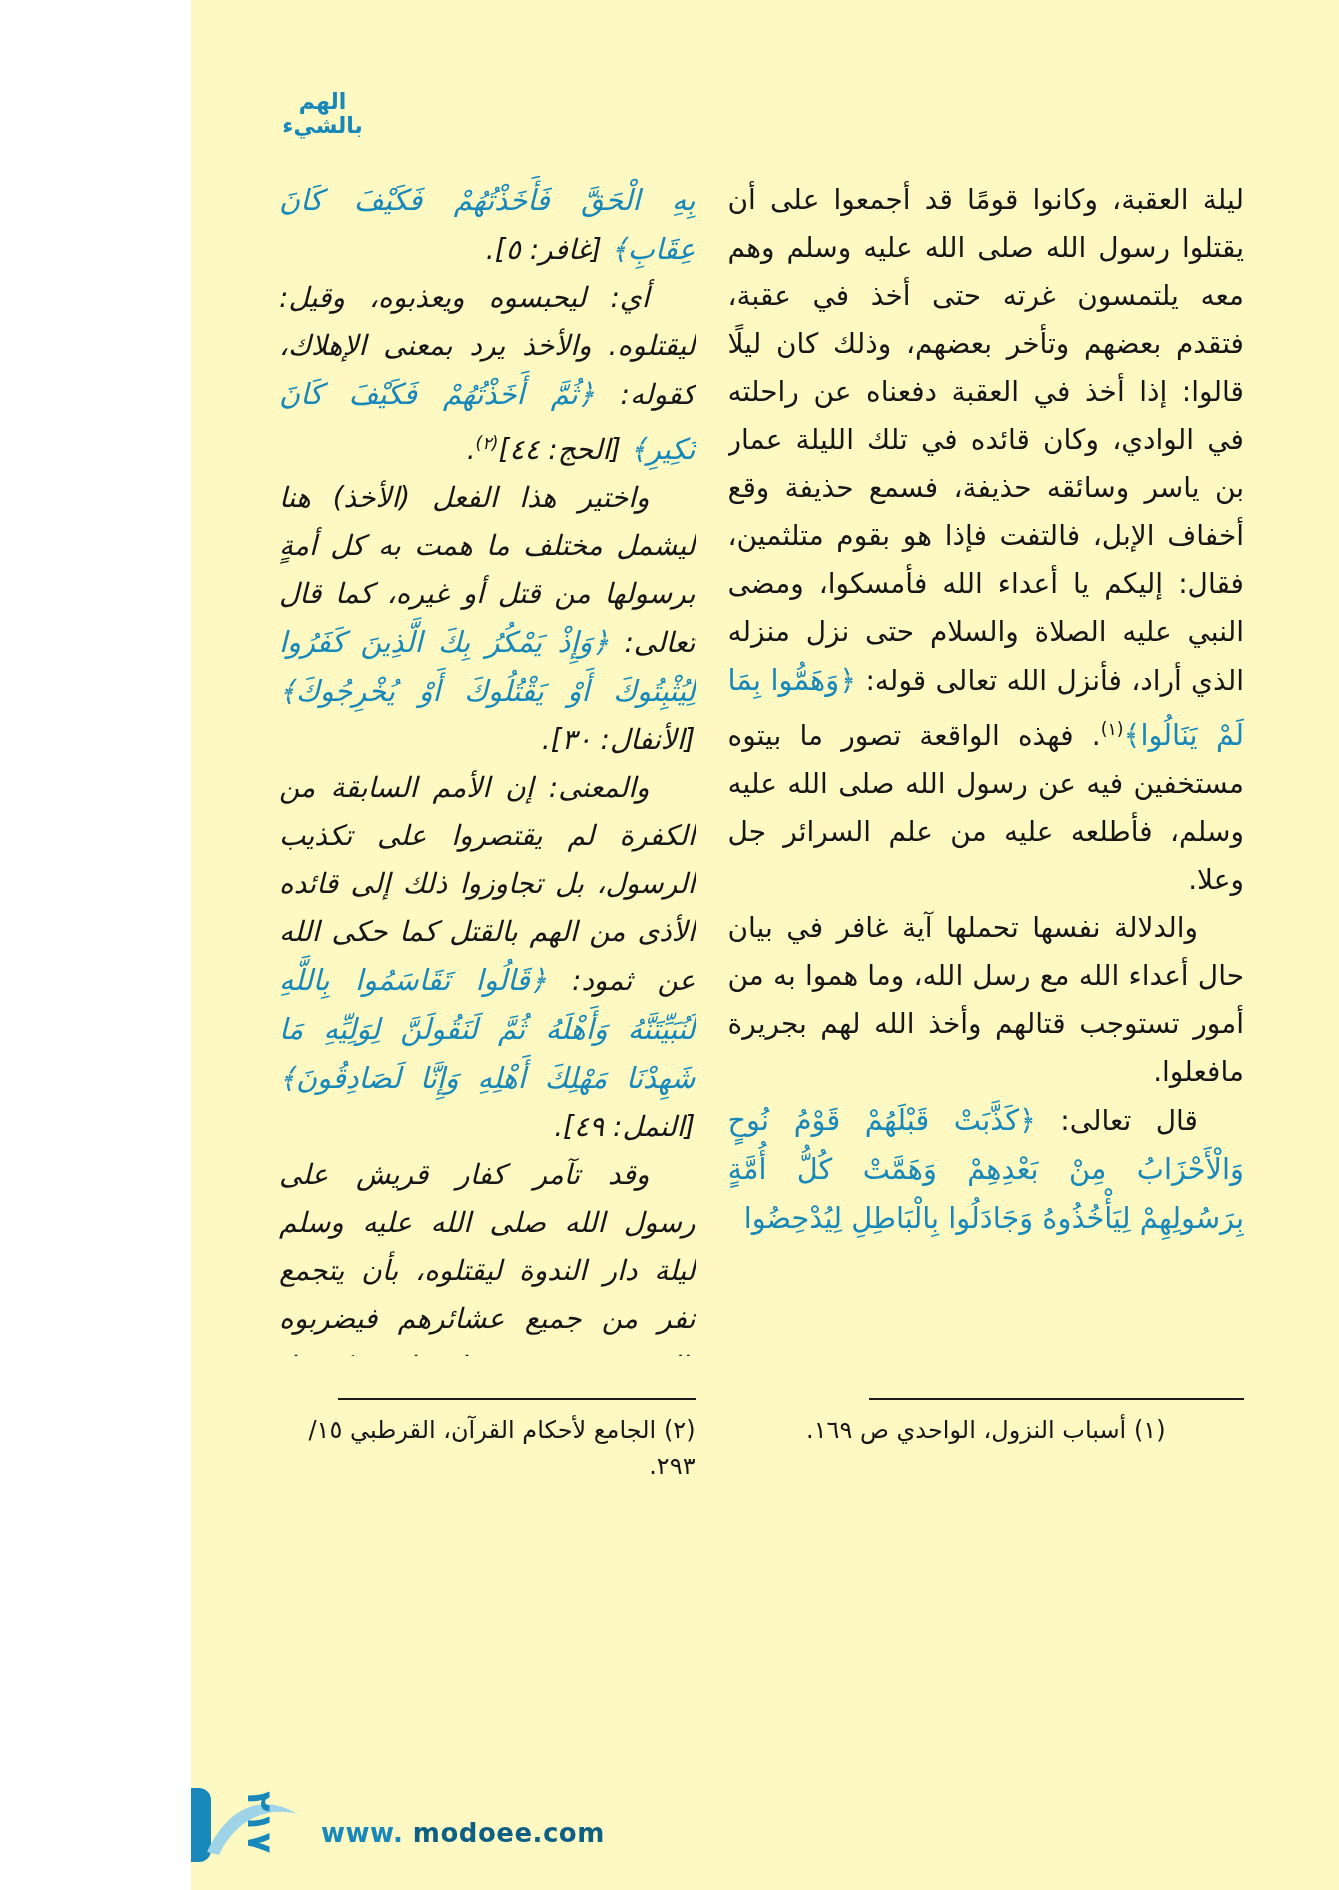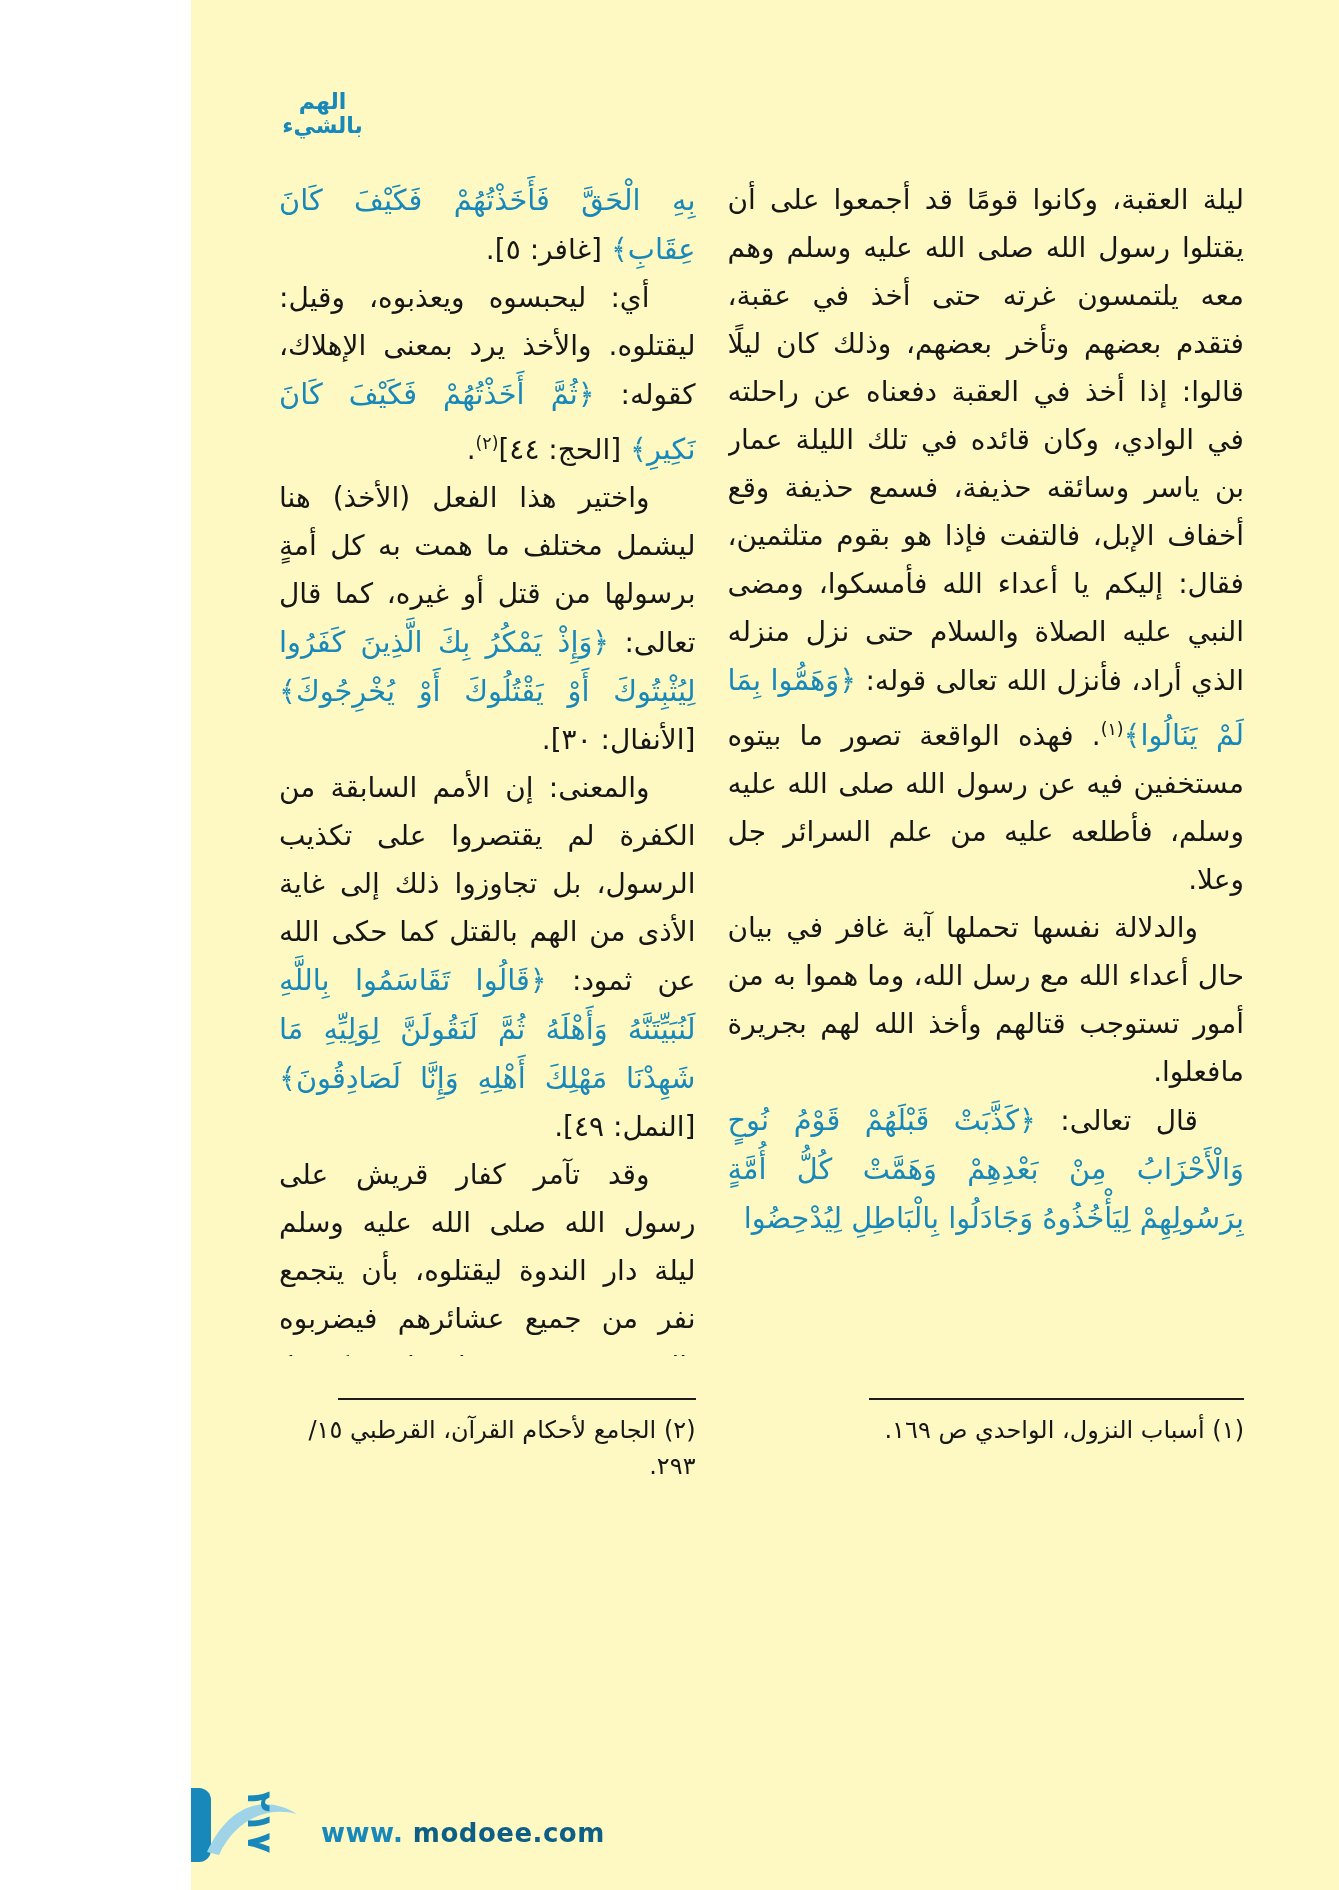--- a/index.html
+++ b/index.html
@@ -32,37 +32,37 @@
     gap: 32px;
   }
   .col {
     text-align: justify;
     font-size: 28px;
     line-height: 48px;
     color: #161616;
     overflow: hidden;
   }
   .col-right { width: 620px; max-height: 1210px; }
-  .col-left  { width: 500px; max-height: 1180px; }
+  .col-left  { width: 500px; max-height: 1180px; font-style: italic; }
   p.para { margin: 0; }
   p.indent { text-indent: 46px; }
   .n { color: #161616; }
   .q { color: var(--accent); font-size: 1.03em; }
   .sup { font-size: 0.62em; vertical-align: super; color: #161616; }
   .footnotes {
     position: absolute;
     top: 1398px;
     right: 95px;
     left: 88px;
     display: flex;
     gap: 32px;
     font-size: 24px;
     color: #161616;
   }
-  .fn-right { width: 620px; }
+  .fn-right { width: 620px; text-align: center; }
   .fn-left  { width: 500px; }
   .fn-rule {
     border-top: 2px solid #1c1c1c;
     margin-bottom: 12px;
   }
   .fn-right .fn-rule { width: 375px; }
   .fn-left  .fn-rule { width: 358px; }
   .fn-text { line-height: 1.5; }
   .corner-bar {
     position: absolute;
@@ -115,21 +115,21 @@
   <div class="content">
     <div class="col col-right">
         <p class="para"><span class="n">ليلة العقبة، وكانوا قومًا قد أجمعوا على أن يقتلوا رسول الله صلى الله عليه وسلم وهم معه يلتمسون غرته حتى أخذ في عقبة، فتقدم بعضهم وتأخر بعضهم، وذلك كان ليلًا قالوا: إذا أخذ في العقبة دفعناه عن راحلته في الوادي، وكان قائده في تلك الليلة عمار بن ياسر وسائقه حذيفة، فسمع حذيفة وقع أخفاف الإبل، فالتفت فإذا هو بقوم متلثمين، فقال: إليكم يا أعداء الله فأمسكوا، ومضى النبي عليه الصلاة والسلام حتى نزل منزله الذي أراد، فأنزل الله تعالى قوله: </span><span class="q">﴿وَهَمُّوا بِمَا لَمْ يَنَالُوا﴾</span><span class="sup">(١)</span><span class="n">. فهذه الواقعة تصور ما بيتوه مستخفين فيه عن رسول الله صلى الله عليه وسلم، فأطلعه عليه من علم السرائر جل وعلا.</span></p>
         <p class="para indent"><span class="n">والدلالة نفسها تحملها آية غافر في بيان حال أعداء الله مع رسل الله، وما هموا به من أمور تستوجب قتالهم وأخذ الله لهم بجريرة مافعلوا.</span></p>
         <p class="para indent"><span class="n">قال تعالى: </span><span class="q">﴿كَذَّبَتْ قَبْلَهُمْ قَوْمُ نُوحٍ وَالْأَحْزَابُ مِنْ بَعْدِهِمْ وَهَمَّتْ كُلُّ أُمَّةٍ بِرَسُولِهِمْ لِيَأْخُذُوهُ وَجَادَلُوا بِالْبَاطِلِ لِيُدْحِضُوا</span></p>
       </div>
     <div class="col col-left">
         <p class="para"><span class="q">بِهِ الْحَقَّ فَأَخَذْتُهُمْ فَكَيْفَ كَانَ عِقَابِ﴾</span><span class="n"> [غافر: ٥].</span></p>
         <p class="para indent"><span class="n">أي: ليحبسوه ويعذبوه، وقيل: ليقتلوه. والأخذ يرد بمعنى الإهلاك، كقوله: </span><span class="q">﴿ثُمَّ أَخَذْتُهُمْ فَكَيْفَ كَانَ نَكِيرِ﴾</span><span class="n"> [الحج: ٤٤]</span><span class="sup">(٢)</span><span class="n">.</span></p>
         <p class="para indent"><span class="n">واختير هذا الفعل (الأخذ) هنا ليشمل مختلف ما همت به كل أمةٍ برسولها من قتل أو غيره، كما قال تعالى: </span><span class="q">﴿وَإِذْ يَمْكُرُ بِكَ الَّذِينَ كَفَرُوا لِيُثْبِتُوكَ أَوْ يَقْتُلُوكَ أَوْ يُخْرِجُوكَ﴾</span><span class="n"> [الأنفال: ٣٠].</span></p>
-        <p class="para indent"><span class="n">والمعنى: إن الأمم السابقة من الكفرة لم يقتصروا على تكذيب الرسول، بل تجاوزوا ذلك إلى غاية الأذى من الهم بالقتل كما حكى الله عن ثمود: </span><span class="q">﴿قَالُوا تَقَاسَمُوا بِاللَّهِ لَنُبَيِّتَنَّهُ وَأَهْلَهُ ثُمَّ لَنَقُولَنَّ لِوَلِيِّهِ مَا شَهِدْنَا مَهْلِكَ أَهْلِهِ وَإِنَّا لَصَادِقُونَ﴾</span><span class="n"> [النمل: ٤٩].</span></p>
+        <p class="para indent"><span class="n">والمعنى: إن الأمم السابقة من الكفرة لم يقتصروا على تكذيب الرسول، بل تجاوزوا ذلك إلى قائده الأذى من الهم بالقتل كما حكى الله عن ثمود: </span><span class="q">﴿قَالُوا تَقَاسَمُوا بِاللَّهِ لَنُبَيِّتَنَّهُ وَأَهْلَهُ ثُمَّ لَنَقُولَنَّ لِوَلِيِّهِ مَا شَهِدْنَا مَهْلِكَ أَهْلِهِ وَإِنَّا لَصَادِقُونَ﴾</span><span class="n"> [النمل: ٤٩].</span></p>
         <p class="para indent"><span class="n">وقد تآمر كفار قريش على رسول الله صلى الله عليه وسلم ليلة دار الندوة ليقتلوه، بأن يتجمع نفر من جميع عشائرهم فيضربوه بالسيوف ضربة رجل واحد؛ كي لا يستطيع</span></p>
       </div>
   </div>
 
   <div class="footnotes">
     <div class="fn-right">
       <div class="fn-rule"></div>
       <div class="fn-text">(١) أسباب النزول، الواحدي ص ١٦٩.</div>
     </div>
     <div class="fn-left">

